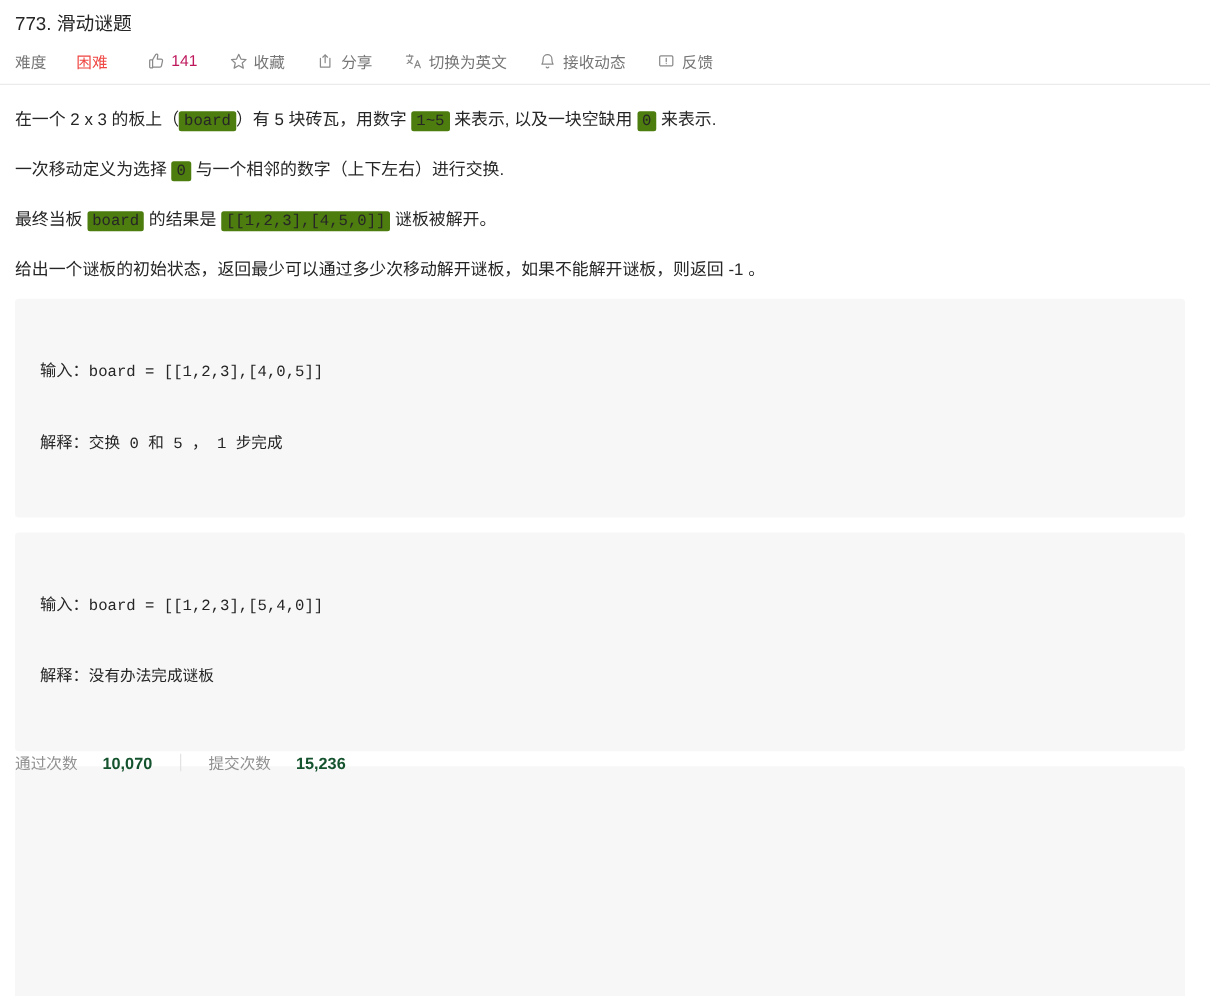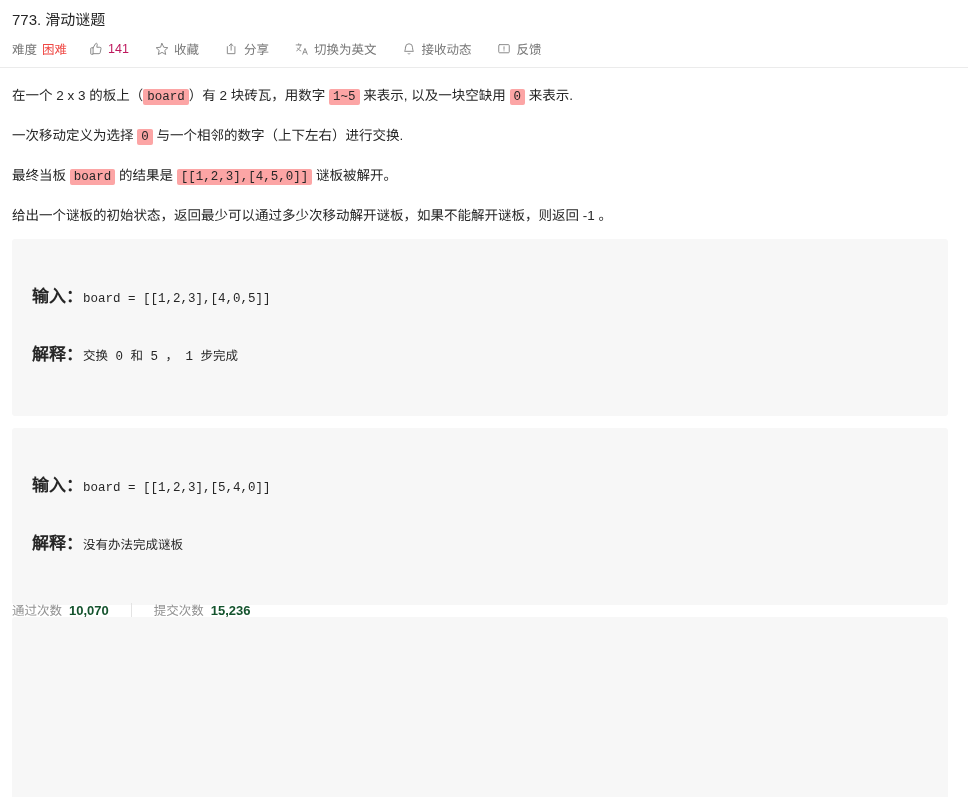--- a/index.html
+++ b/index.html
@@ -36,21 +36,21 @@
   }
   .tb-item {
     display: flex;
     align-items: center;
     gap: 5px;
     margin-right: 26px;
     color: #767676;
     white-space: nowrap;
     cursor: pointer;
   }
-  .tb-item.first { margin-right: 22px; gap: 5px; cursor: default; }
+  .tb-item.first { margin-right: 32px; gap: 24px; cursor: default; }
   .tb-label { color: #767676; }
   .difficulty-badge { color: #ef4743; }
   .tb-icon {
     display: inline-flex;
     align-items: center;
     justify-content: center;
     width: 14px; height: 14px;
     color: #8a8a8a;
     flex: none;
   }
@@ -67,21 +67,21 @@
   
   .content { padding: 0 20px 0 12px; }
   .para {
     font-size: 13.5px;
     line-height: 22px;
     color: #262626;
     margin: 17px 0 0 0;
   }
   code.inline {
     font-family: "Liberation Mono", "DejaVu Sans Mono", monospace;
-    background: #fca5a5;
+    background: #4d7c0f;
     border-radius: 2px;
     padding: 1px 4px;
     font-size: 12.5px;
     color: #262626;
   }
   .section-title {
     font-size: 13.5px;
     font-weight: bold;
     color: #262626;
     margin: 18px 0 0 0;
@@ -95,34 +95,34 @@
     padding: 12px 16px 12px 20px;
     width: 936px;
     font-family: "Liberation Mono", "DejaVu Sans Mono", monospace;
     font-size: 12.5px;
     line-height: 18.6px;
     color: #262626;
     white-space: pre-wrap;
   }
   .codeblock .lbl {
     font-family: "Liberation Sans", "DejaVu Sans", sans-serif;
-    font-weight: bold;
-    font-size: 17px;
+    font-weight: normal;
+    font-size: 13px;
   }
   .cb-line { display: block; }
 
   
   .stats-wrap { position: absolute; left: 0; right: 0; bottom: 0; }
   .stats {
     display: flex;
     align-items: center;
     padding: 9px 0 12px 12px;
     font-size: 12.5px;
   }
-  .stat { display: flex; align-items: baseline; gap: 7px; }
+  .stat { display: flex; align-items: baseline; gap: 20px; }
   .stat-label { color: #919191; }
   .stat-value { color: #14532d; font-weight: bold; font-size: 13px; }
   .stat-sep {
     width: 1px; height: 14px;
     background: #e3e3e3;
     margin: 0 22px;
     align-self: center;
   }
 </style>
 </head>
@@ -203,21 +203,21 @@
       </span>
       <span>反馈</span>
     </div>
 
   </div>
 
   <hr class="rule">
 
   <div class="content">
 
-    <p class="para"><span>在一个 2 x 3 的板上（</span><code class="inline">board</code><span>）有 2 块砖瓦，用数字 </span><code class="inline">1~5</code><span> 来表示, 以及一块空缺用 </span><code class="inline">0</code><span> 来表示.</span></p>
+    <p class="para"><span>在一个 2 x 3 的板上（</span><code class="inline">board</code><span>）有 5 块砖瓦，用数字 </span><code class="inline">1~5</code><span> 来表示, 以及一块空缺用 </span><code class="inline">0</code><span> 来表示.</span></p>
 
     <p class="para"><span>一次移动定义为选择 </span><code class="inline">0</code><span> 与一个相邻的数字（上下左右）进行交换.</span></p>
 
     <p class="para"><span>最终当板 </span><code class="inline">board</code><span> 的结果是 </span><code class="inline">[[1,2,3],[4,5,0]]</code><span> 谜板被解开。</span></p>
 
     <p class="para">给出一个谜板的初始状态，返回最少可以通过多少次移动解开谜板，如果不能解开谜板，则返回 -1 。</p>
 
 
     <div class="codeblock">
       <span class="cb-line"><span class="lbl">输入：</span><span>board = [[1,2,3],[4,0,5]]</span></span>

